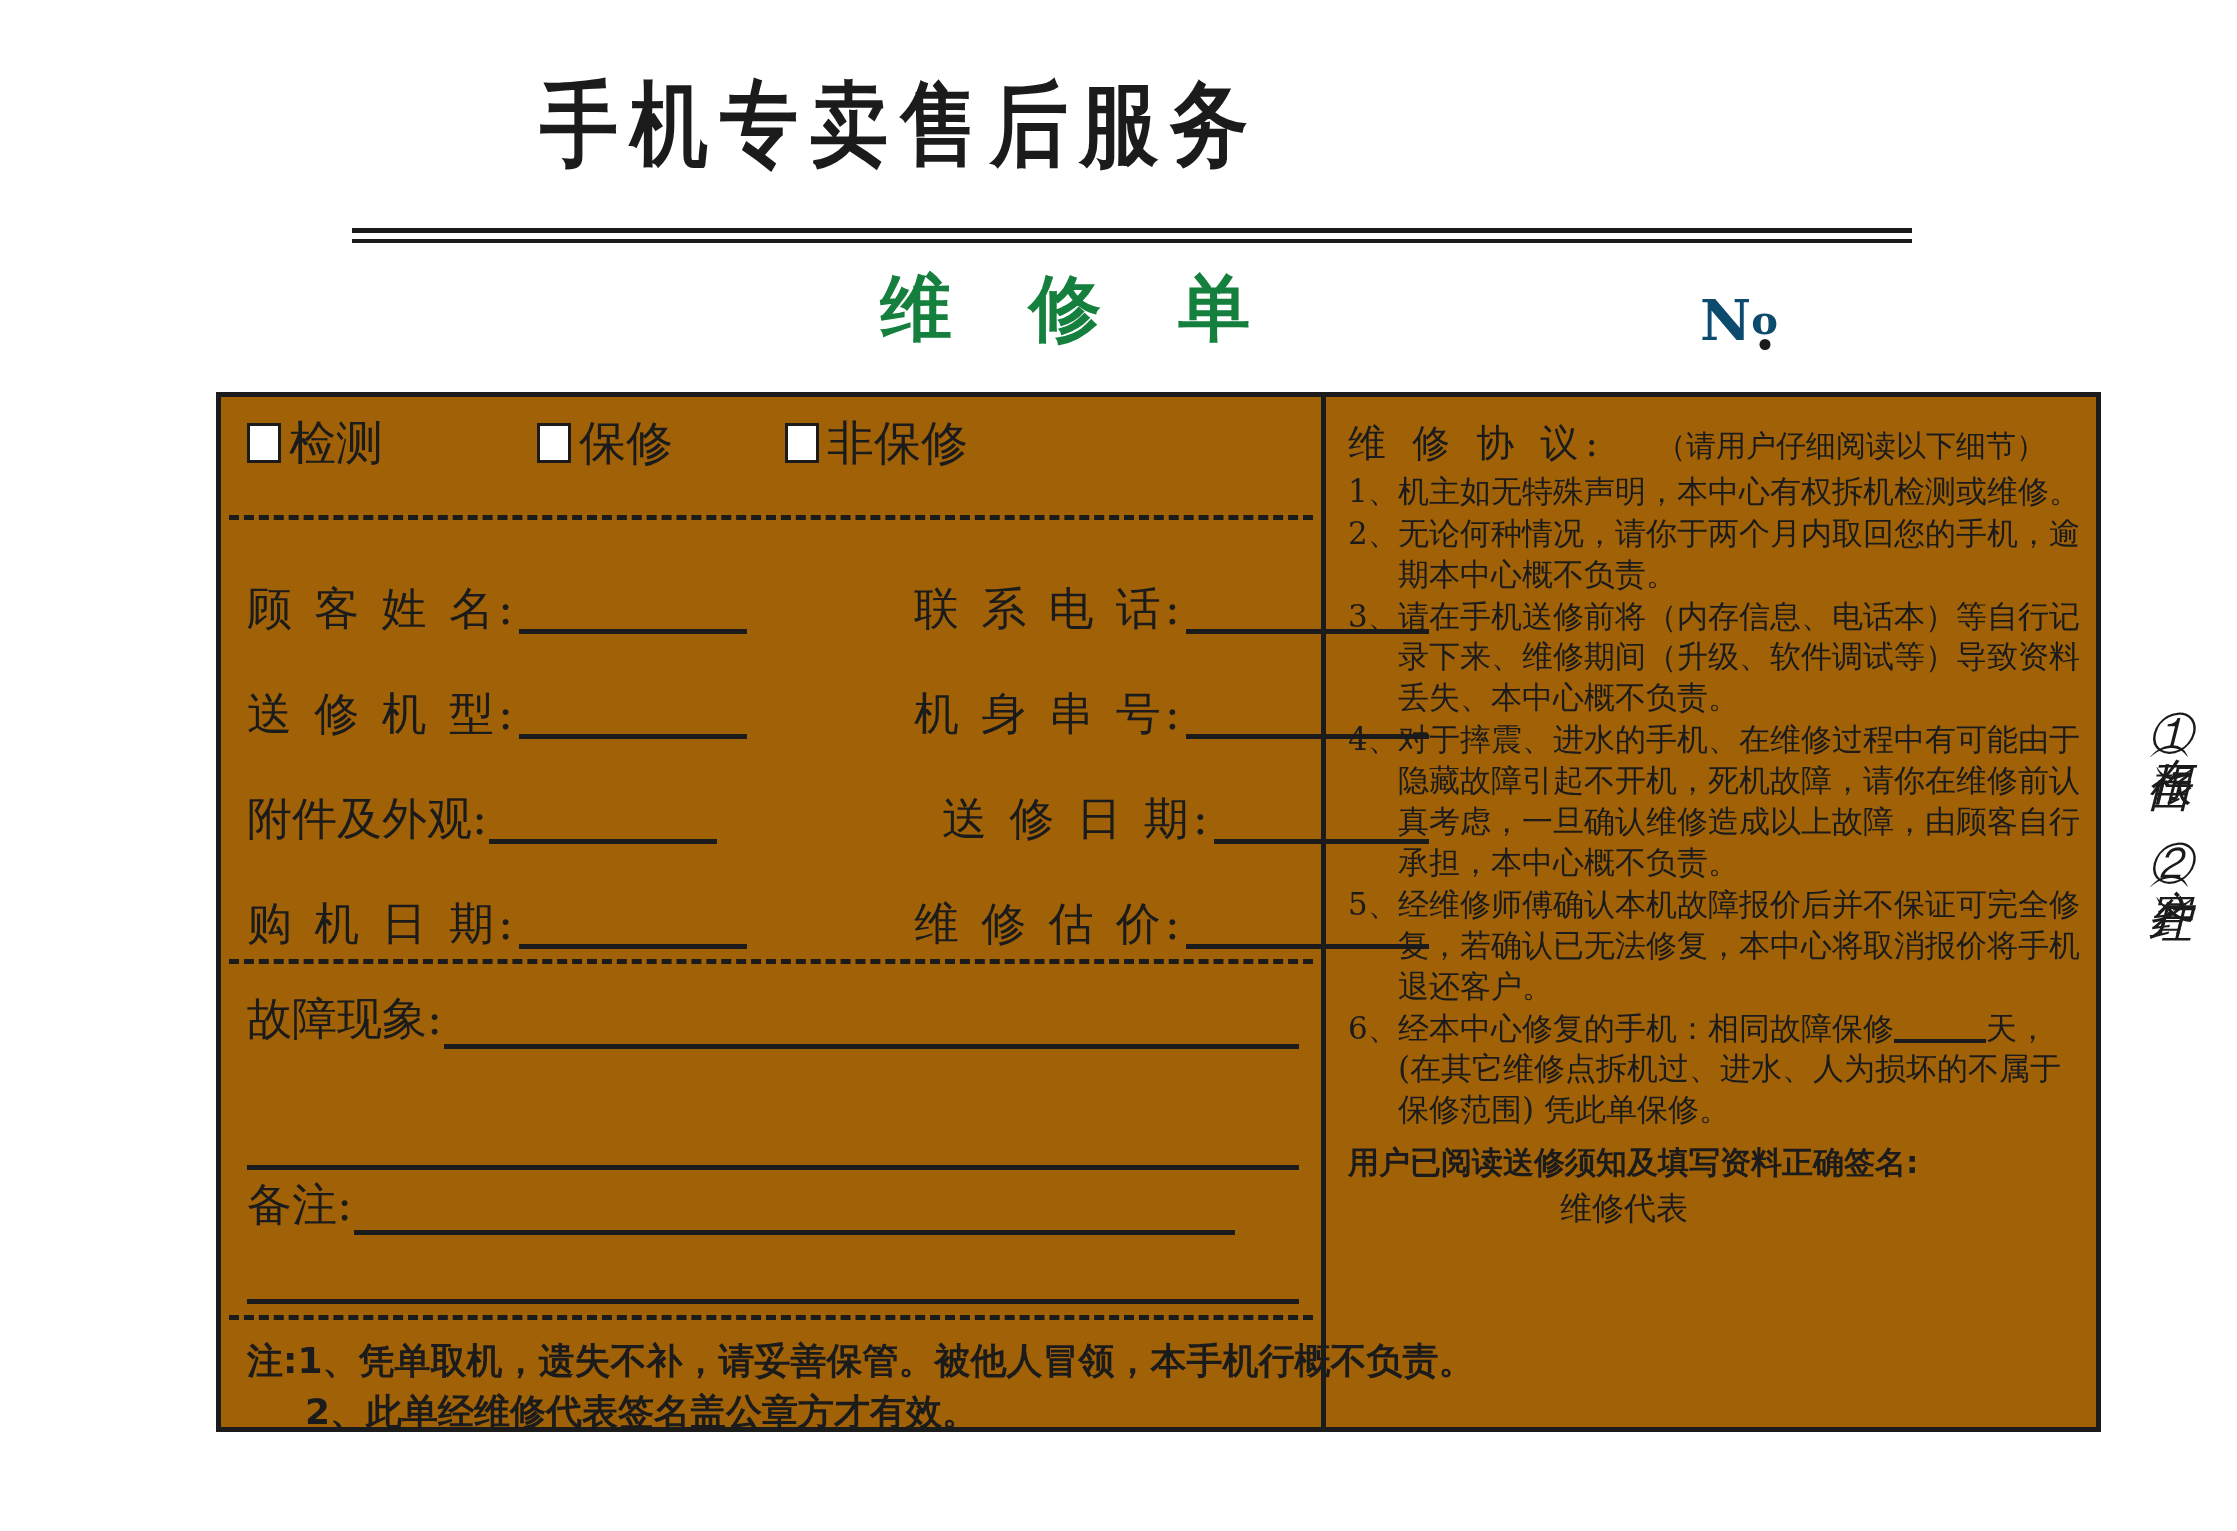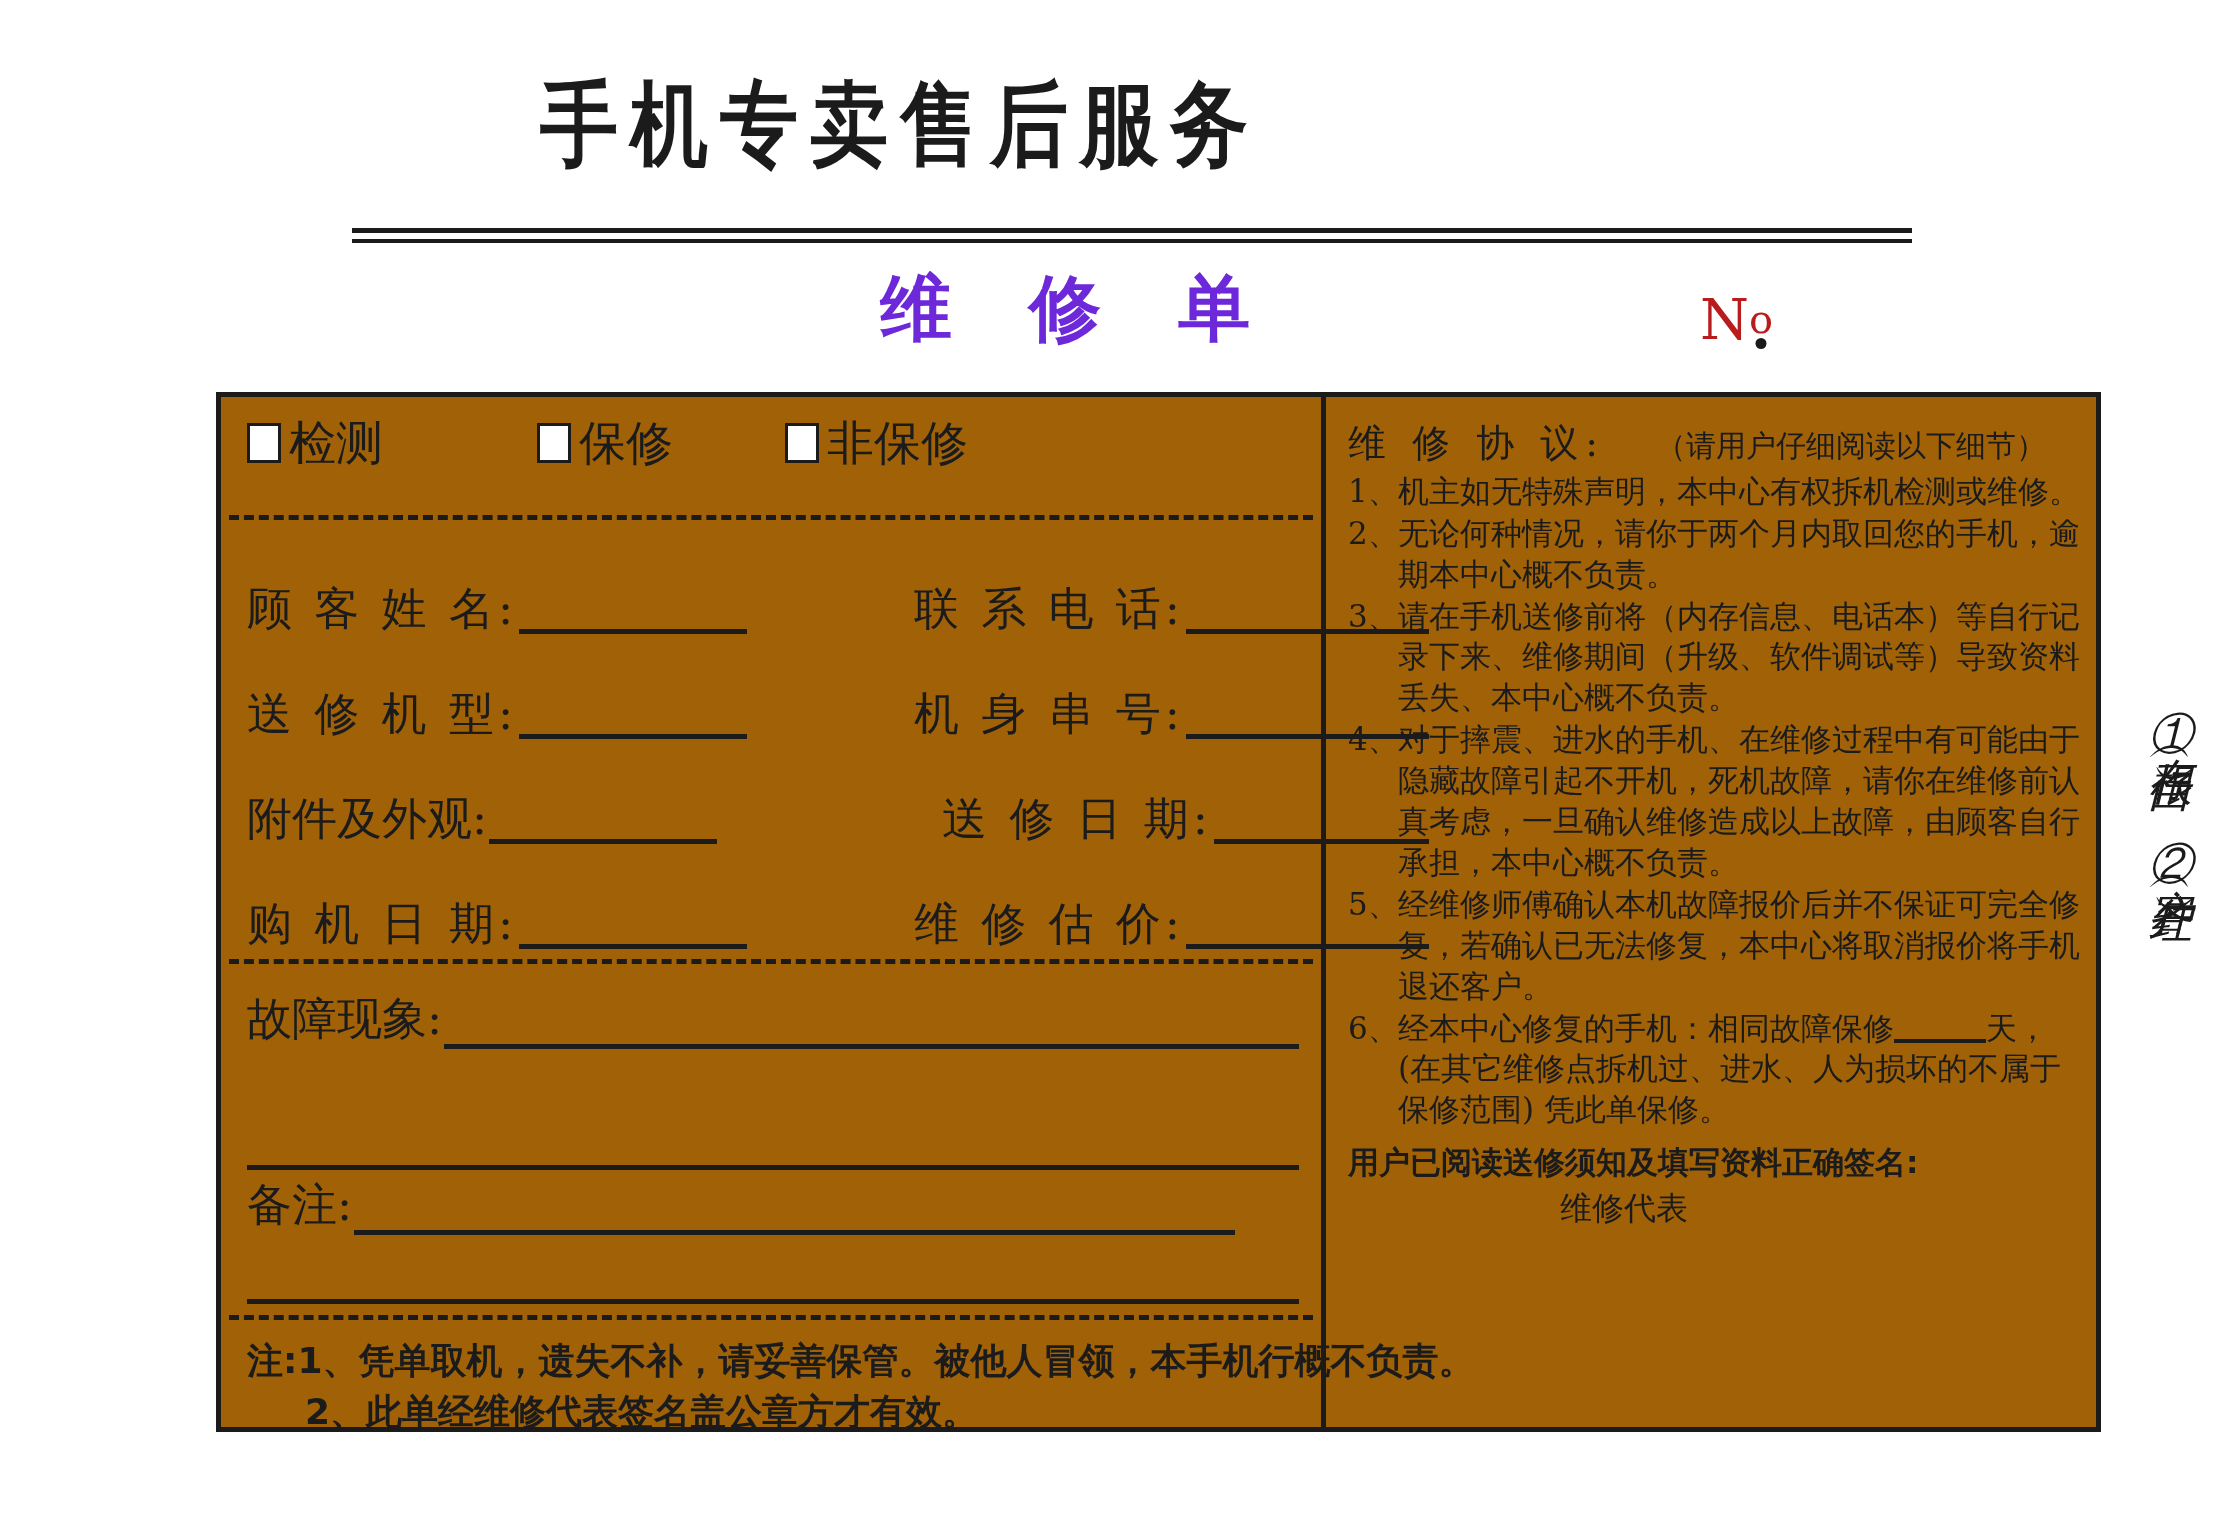--- a/index.html
+++ b/index.html
@@ -56,32 +56,32 @@
 
   .sub-title {
     position: absolute;
     left: 880px;
     top: 272px;
     font-family: "DejaVu Serif", "Liberation Serif", serif;
     font-weight: 700;
     font-size: 72px;
     letter-spacing: 26px;
     line-height: 1;
-    color: #6d28d9;
+    color: #15803d;
     white-space: nowrap;
   }
   .no-mark {
     position: absolute;
     left: 1700px;
     top: 292px;
     font-family: "DejaVu Serif", "Liberation Serif", serif;
-    font-weight: 400;
+    font-weight: 700;
     font-size: 56px;
     line-height: 1;
-    color: #b91c1c;
+    color: #0c4a6e;
     white-space: nowrap;
   }
   .no-mark .no-sup {
     font-size: 40px;
     vertical-align: 6px;
     position: relative;
     display: inline-block;
   }
   .no-mark .no-sup::after {
     content: "";

